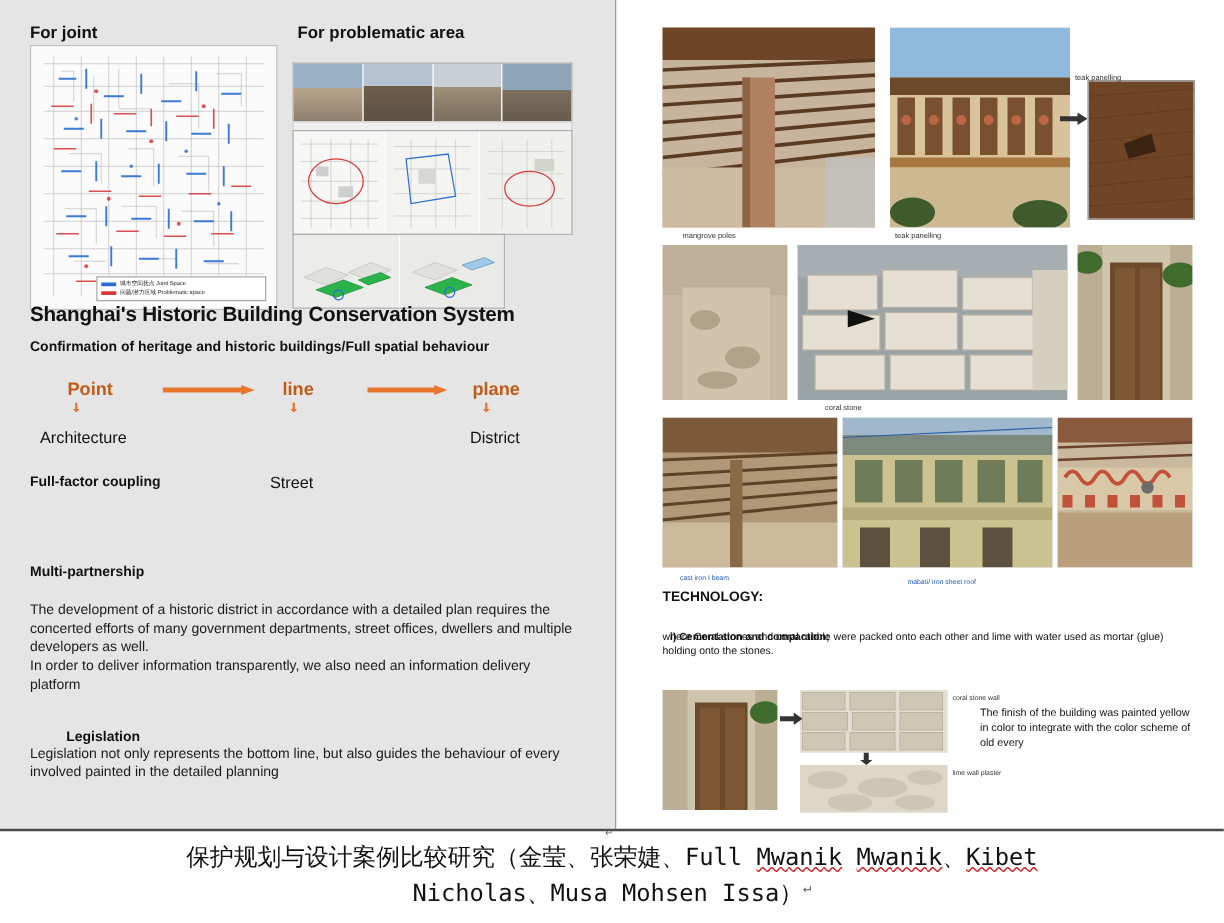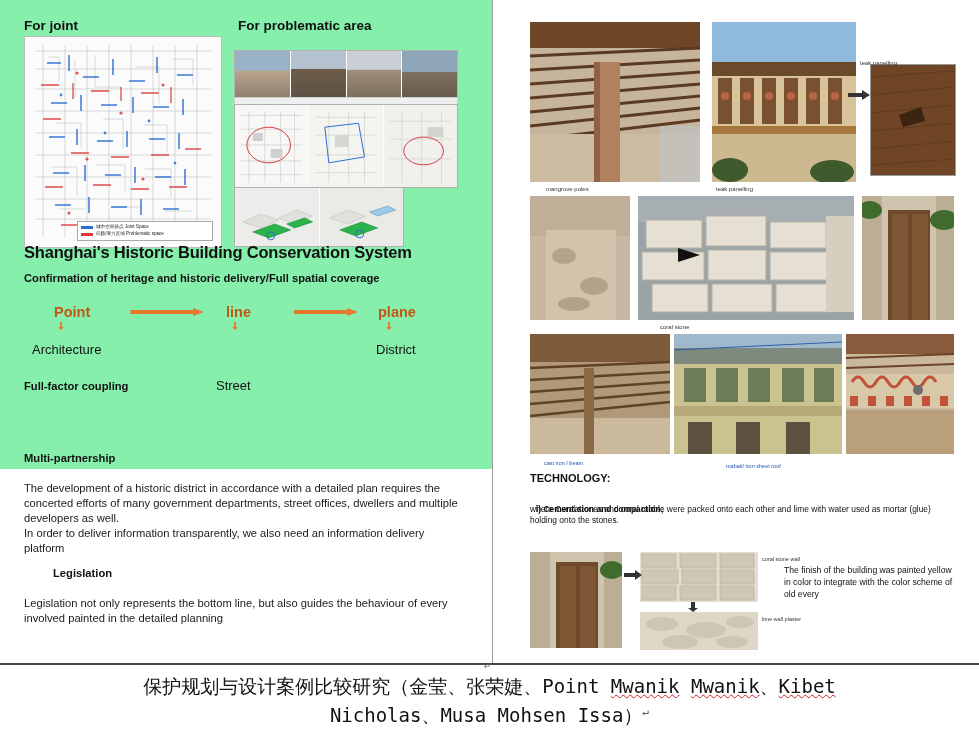--- a/index.html
+++ b/index.html
@@ -18,22 +18,22 @@
     position: relative;
     width: 979px;
     height: 738px;
   }
   
   .left-slide {
     position: absolute;
     left: 0;
     top: 0;
     width: 492px;
-    height: 469px;
-    background: #86efac;
+    height: 663px;
+    background: #e5e5e5;
     box-sizing: border-box;
   }
   .divider-vert {
     position: absolute;
     left: 492px;
     top: 0;
     width: 1px;
     height: 663px;
     background: #9a9a9a;
   }
@@ -359,21 +359,21 @@
               </g>
             <path d="M20 42 L42 34 L58 40 L36 48 Z" fill="#29b34a" stroke="#1b8c36" stroke-width="0.6"></path>
             <path d="M50 24 L68 18 L76 22 L58 28 Z" fill="#9fc9e8" stroke="#5d93c2" stroke-width="0.6"></path>
             <circle cx="40" cy="46" r="4" fill="none" stroke="#2b6fd4" stroke-width="1"></circle>
           </svg>
         </div>
       </div>
     </div>
 
     <div class="title-main">Shanghai's Historic Building Conservation System</div>
-    <div class="sub-bold" style="top:272px;">Confirmation of heritage and historic delivery/Full spatial coverage</div>
+    <div class="sub-bold" style="top:272px;">Confirmation of heritage and historic buildings/Full spatial behaviour</div>
 
     <div class="plp">
       <div class="plp-label" style="left:30px; top:8px;">Point</div>
       <div class="plp-label" style="left:202px; top:8px;">line</div>
       <div class="plp-label" style="left:354px; top:8px;">plane</div>
 
       <svg class="arrow-h" style="left:88px; top:12px;" width="110" height="12" viewBox="0 0 110 12">
         <path d="M0 3 H94 V0 L110 6 L94 12 V9 H0 Z" fill="#E8762C"></path>
       </svg>
       <svg class="arrow-h" style="left:254px; top:12px;" width="96" height="12" viewBox="0 0 96 12">
@@ -394,21 +394,21 @@
       <div class="plp-sub" style="left:192px; top:46px;margin-top:36px;">Street</div>
       <div class="plp-sub" style="left:352px; top:46px;">District</div>
     </div>
 
     <div class="sub-bold" style="top:380px;">Full-factor coupling</div>
 
     <div class="sub-bold" style="top:452px;">Multi-partnership</div>
     <div class="body-text" style="top:481px; white-space:pre-line;">The development of a historic district in accordance with a detailed plan requires the concerted efforts of many government departments, street offices, dwellers and multiple developers as well.
 In order to deliver information transparently, we also need an information delivery platform</div>
 
-    <div class="sub-bold" style="top:567px;padding-left:29px;">Legislation</div>
+    <div class="sub-bold" style="top:584px;padding-left:29px;">Legislation</div>
     <div class="body-text" style="top:596px;">Legislation not only represents the bottom line, but also guides the behaviour of every involved painted in the detailed planning</div>
   </div>
 
   <div class="divider-vert"></div>
 
   <div class="right-slide">
 
     <div class="r-img" style="left:18px; top:18px; width:170px; height:160px; background:linear-gradient(180deg,#8f5d3c 0%,#7a4c30 14%,#b08a6b 16%,#c9a98c 100%);">
       <svg width="170" height="160" viewBox="0 0 170 160">
         <rect width="170" height="160" fill="#c6b49c"></rect>
@@ -630,17 +630,17 @@
       <path d="M3 0 H7 V6 H10 L5 10 L0 6 H3 Z" fill="#333"></path>
     </svg>
 
     <div class="tech-note">The finish of the building was painted yellow in color to integrate with the color scheme of old every</div>
   </div>
 
   <div class="divider-horz"></div>
   <div class="tiny-mark">↵</div>
 
   <div class="caption">
-    <div><span>保护规划与设计案例比较研究（金莹、张荣婕、Point </span><span class="sq-underline">Mwanik</span><span> </span><span class="sq-underline">Mwanik</span><span>、</span><span class="sq-underline">Kibet</span></div>
+    <div><span>保护规划与设计案例比较研究（金莹、张荣婕、Full </span><span class="sq-underline">Mwanik</span><span> </span><span class="sq-underline">Mwanik</span><span>、</span><span class="sq-underline">Kibet</span></div>
     <div><span>Nicholas、Musa Mohsen Issa）</span><span class="pilcrow">↵</span></div>
   </div>
 
 </div>
 
 </body></html>

